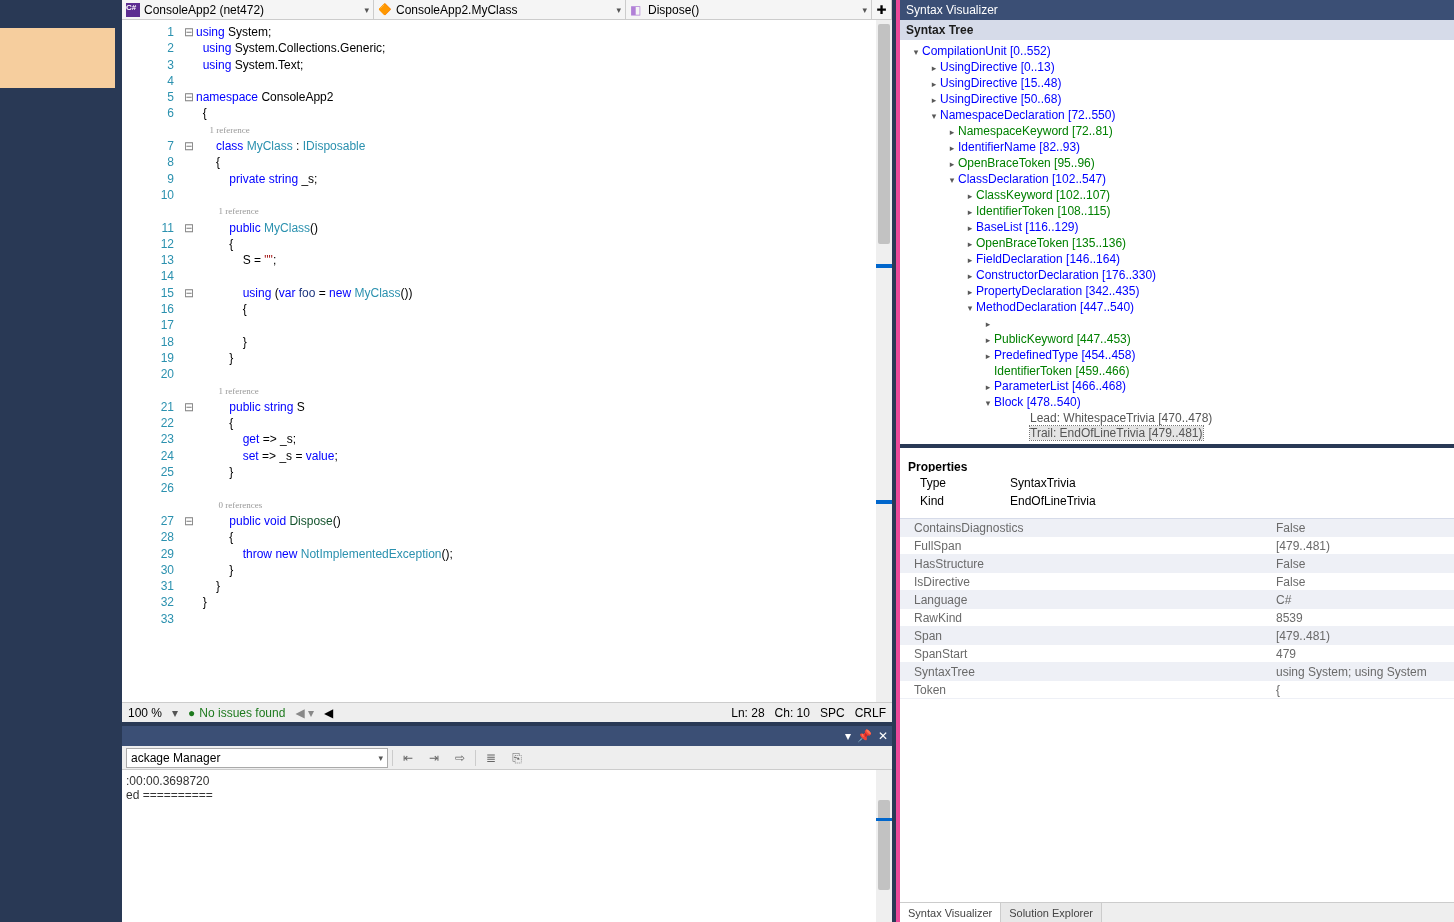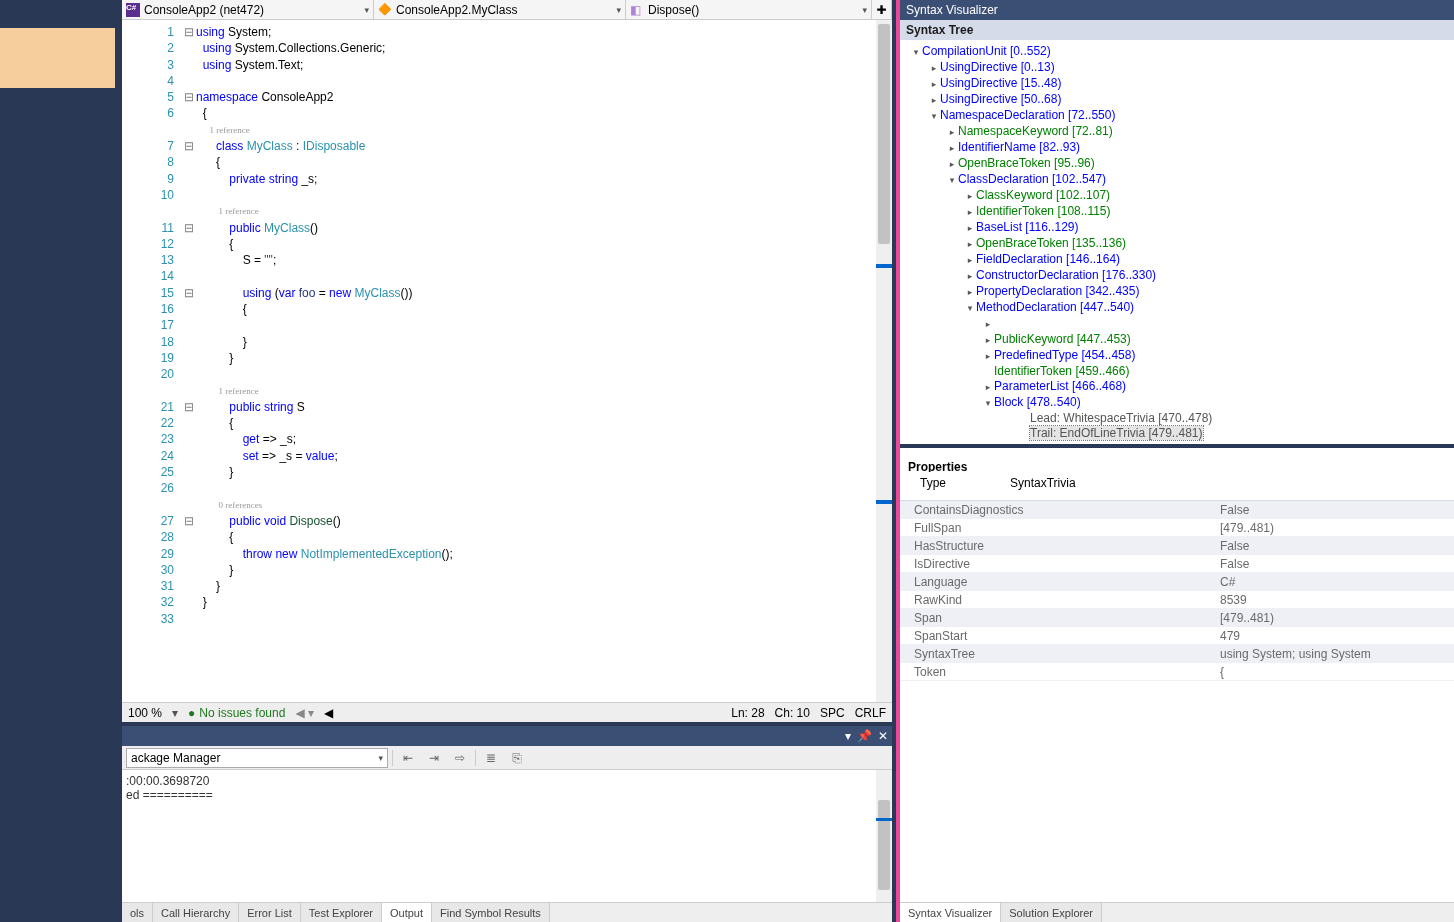--- a/index.html
+++ b/index.html
@@ -50,21 +50,21 @@
 .tn.green .span-txt{ color:#008000; }
 .tn.gray .span-txt{ color:#555; }
 .selected-node{ background:#e5e5e5; outline:1px dotted #777;}
 .propsec{ height:458px; border-top:4px solid #293955; display:flex; flex-direction:column;}
 .prop-title{ height:22px; padding:12px 8px; font-weight:bold; background:#fff;}
 .prop-top{ padding:2px 20px 8px 20px; background:#fff;}
 .prop-top-row{ display:flex; gap:30px; padding:2px 0;}
 .prop-grid{ flex:1; border-top:1px solid #d6dbe9; overflow:auto;}
 .prop-row{ display:flex; height:18px; align-items:center; border-bottom:1px solid #eef0f6;}
 .prop-row:nth-child(odd){ background:#eef0f6;}
-.prop-key{ width:320px; padding-left:14px; color:#6a6a6a;}
+.prop-key{ width:376px; padding-left:14px; color:#6a6a6a;}
 .prop-val{ flex:1; color:#6a6a6a; white-space:nowrap; overflow:hidden;}
 .rc-tabs{ height:20px; background:#eee; display:flex; border-top:1px solid #ccc;}
 .rc-tab{ padding:0 8px; display:flex; align-items:center; font-size:11px; color:#444; border-right:1px solid #ccc; background:#e8e8e8; cursor:pointer;}
 .rc-tab.active{ background:#fff;}
 .ico-cs{ background:#5c2d91; color:#fff; font-size:8px; font-weight:bold; display:flex; align-items:center; justify-content:center;}
 .ico-cls{ color:#d7ba7d; font-size:11px;}
 .ico-mth{ color:#b180d7;}
 </style>
 </head>
 <body>
@@ -221,28 +221,20 @@
           <div>:00:00.3698720</div>
           <div>ed ==========</div>
         </div>
         <div class="bp-scroll">
           <div style="position:relative;height:100%;">
               <div style="position:absolute;background:#c2c2c2;left:2px;right:2px;top:30px;height:90px;border-radius:2px;"></div>
               <div style="position:absolute;left:0;right:0;height:3px;background:#0066cc;top:48px;"></div>
             </div>
         </div>
       </div>
-      <div class="bp-tabs" id="bptabs">
-          <div class="bp-tab ">ols</div>
-          <div class="bp-tab ">Call Hierarchy</div>
-          <div class="bp-tab ">Error List</div>
-          <div class="bp-tab ">Test Explorer</div>
-          <div class="bp-tab active">Output</div>
-          <div class="bp-tab ">Find Symbol Results</div>
-        </div>
     </div>
   </div>
 
   <div class="rightcol">
     <div class="rc-title">Syntax Visualizer</div>
     <div class="rc-subtitle">Syntax Tree</div>
     <div class="treewrap" id="tree">
         <div class="tn blue" style="padding-left:8px"><span class="expander">▾</span><span class="span-txt ">CompilationUnit [0..552)</span></div>
         <div class="tn blue" style="padding-left:26px"><span class="expander">▸</span><span class="span-txt ">UsingDirective [0..13)</span></div>
         <div class="tn blue" style="padding-left:26px"><span class="expander">▸</span><span class="span-txt ">UsingDirective [15..48)</span></div>
@@ -269,20 +261,24 @@
         <div class="tn gray" style="padding-left:116px"><span class="expander"></span><span class="span-txt ">Lead: WhitespaceTrivia [470..478)</span></div>
         <div class="tn gray" style="padding-left:116px"><span class="expander"></span><span class="span-txt selected-node">Trail: EndOfLineTrivia [479..481)</span></div>
       </div>
     <div class="propsec">
       <div class="prop-title">Properties</div>
       <div class="prop-top" id="proptop">
           <div class="prop-top-row">
             <span style="width:60px;">Type</span>
             <span>SyntaxTrivia</span>
           </div>
+          <div class="prop-top-row">
+            <span style="width:60px;">Kind</span>
+            <span>EndOfLineTrivia</span>
+          </div>
         </div>
       <div class="prop-grid" id="propgrid">
           <div class="prop-row">
             <div class="prop-key">ContainsDiagnostics</div>
             <div class="prop-val">False</div>
           </div>
           <div class="prop-row">
             <div class="prop-key">FullSpan</div>
             <div class="prop-val">[479..481)</div>
           </div>

